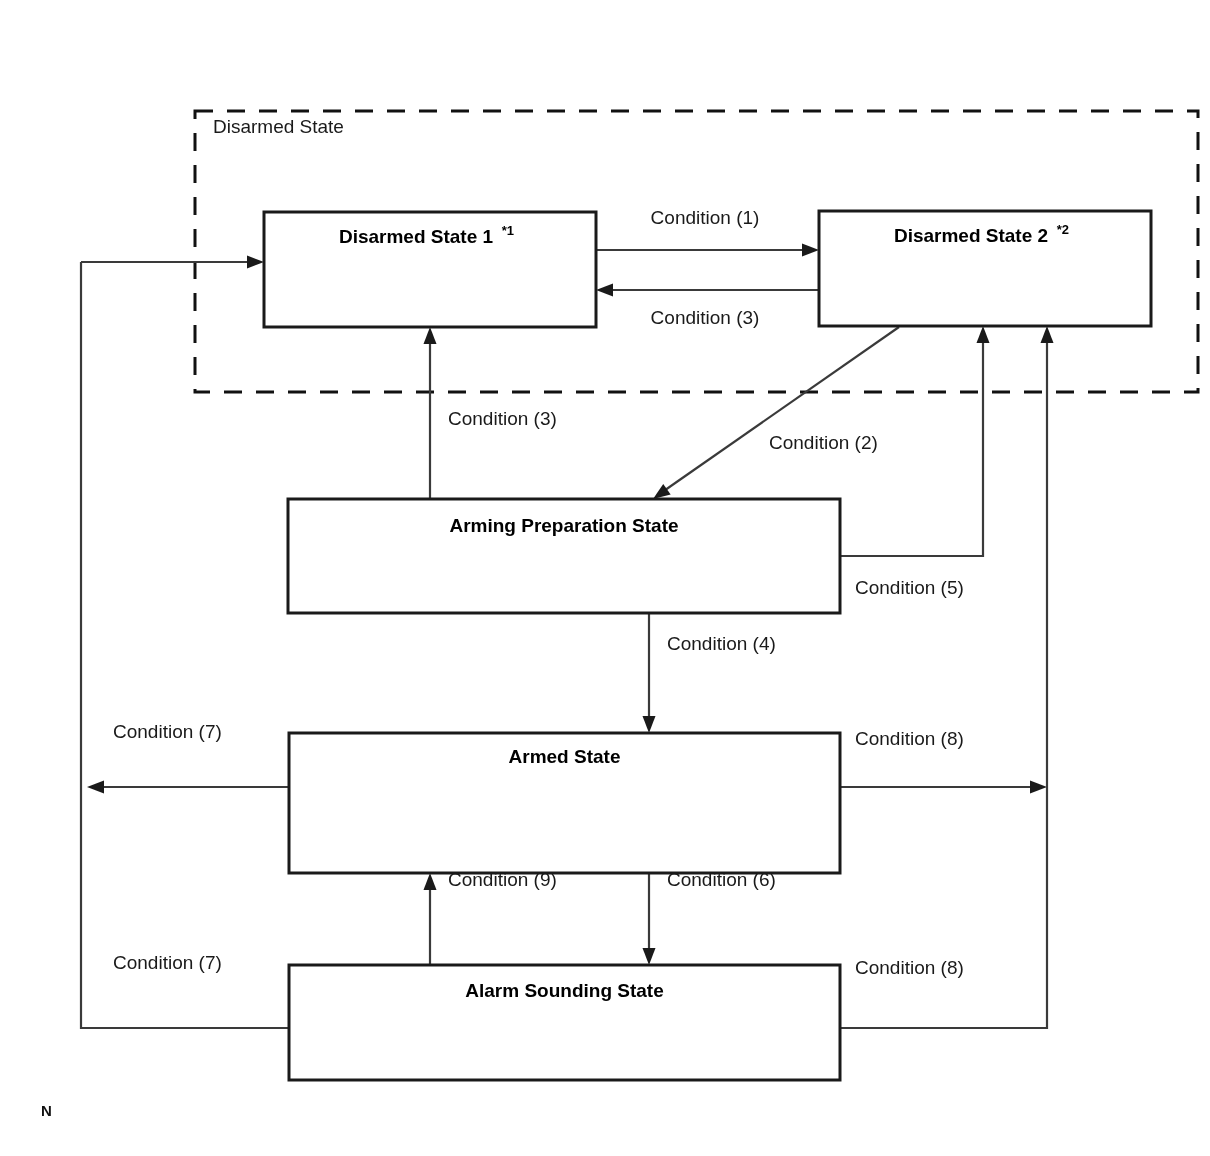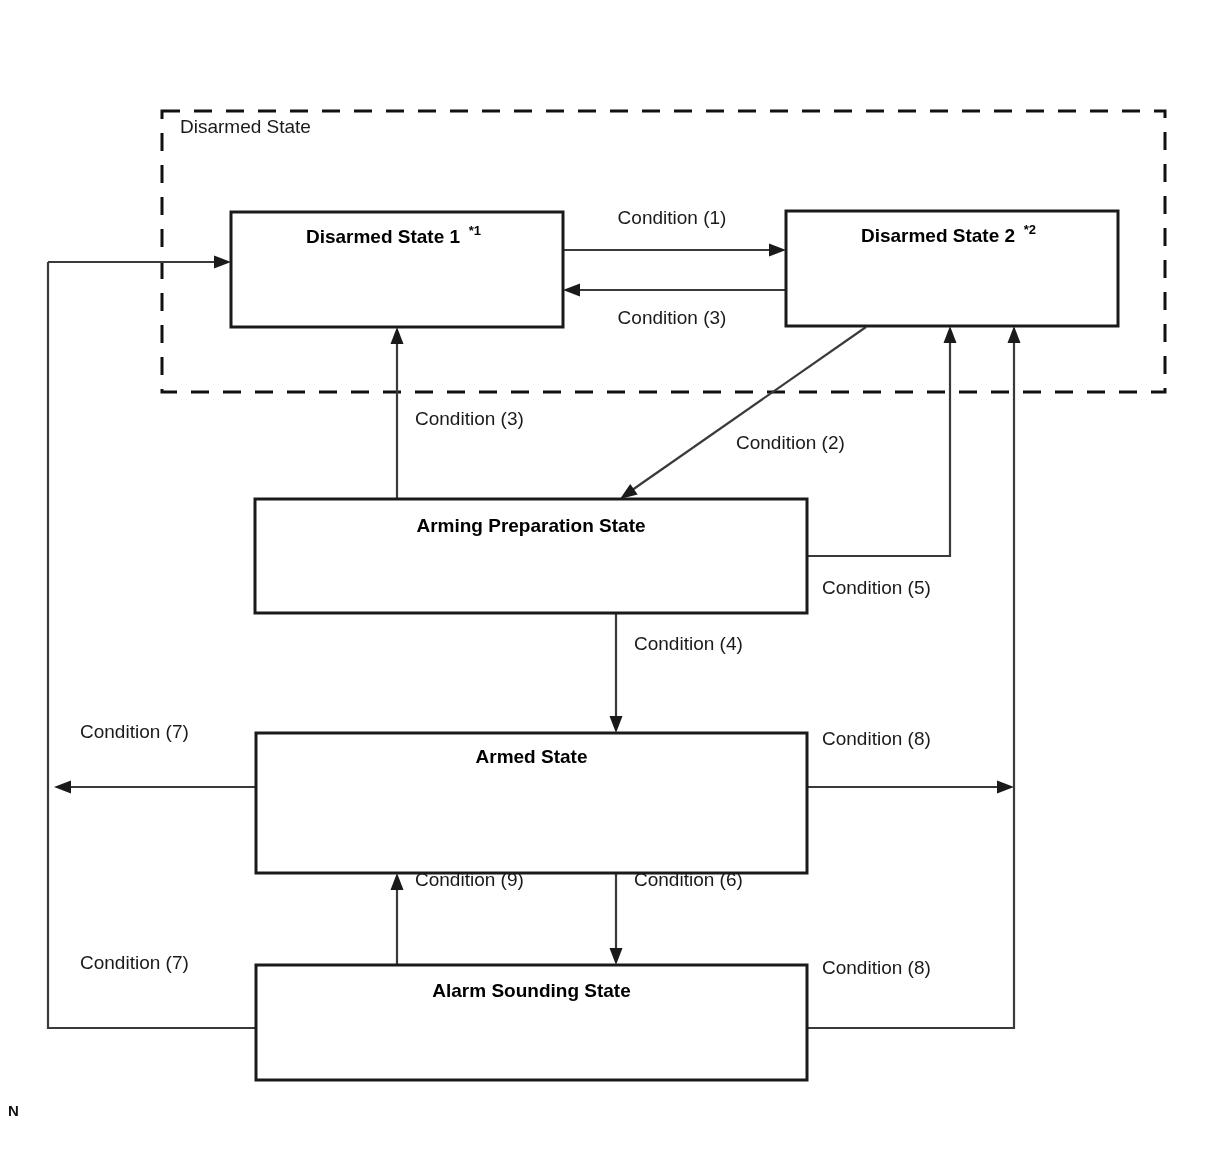--- a/index.html
+++ b/index.html
@@ -11,20 +11,21 @@
     width: 1210px;
     height: 1156px;
     font-family: "Liberation Sans", sans-serif;
     color: #000000;
     overflow: hidden;
   }
   #diagram-root {
     position: relative;
     width: 1094px;
     height: 1156px;
+    margin-left: 33px;
   }
   svg#diagram-canvas {
     position: absolute;
     top: 0;
     left: 0;
     width: 1210px;
     height: 1156px;
     display: block;
   }
   .state-box-rect {

